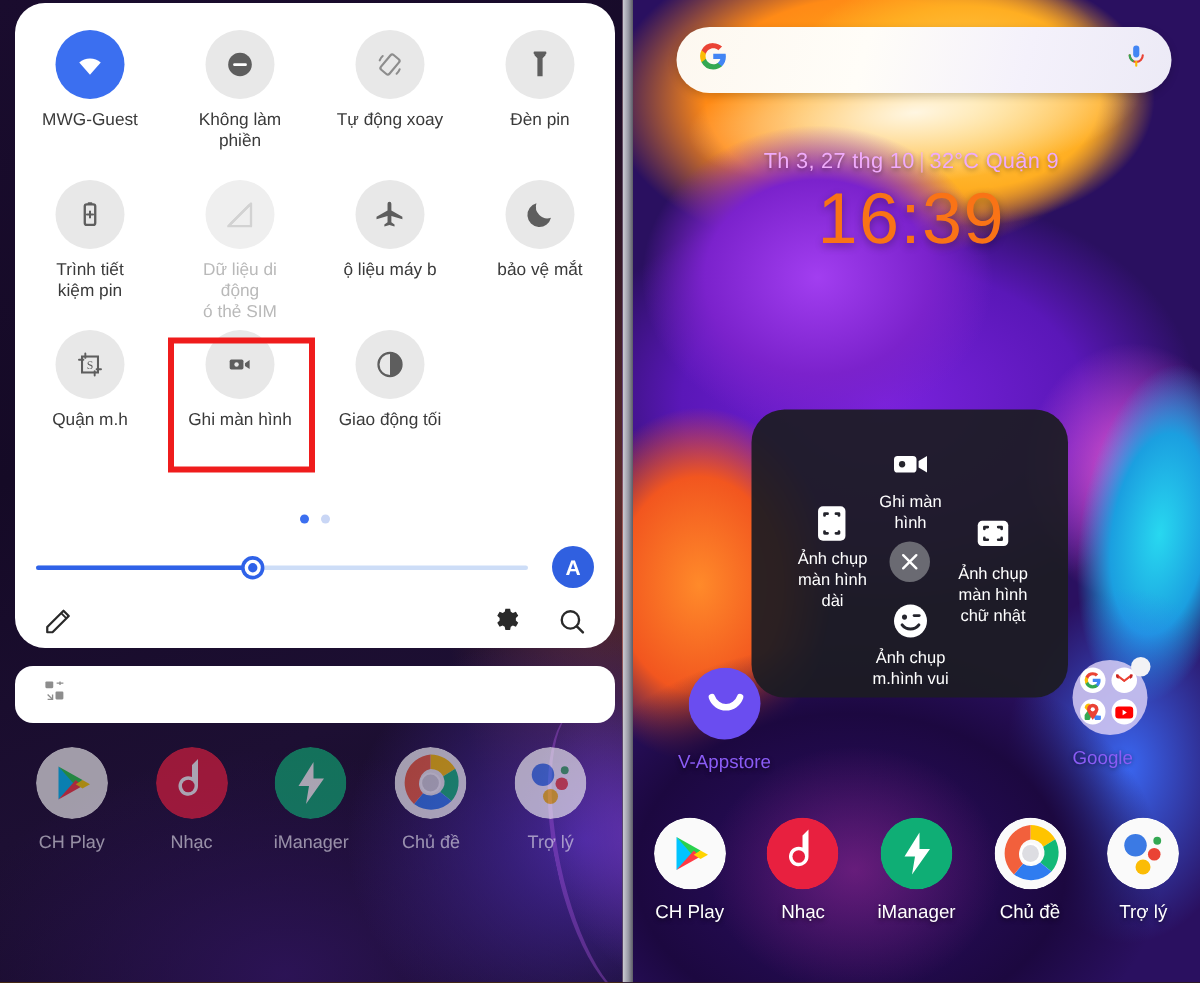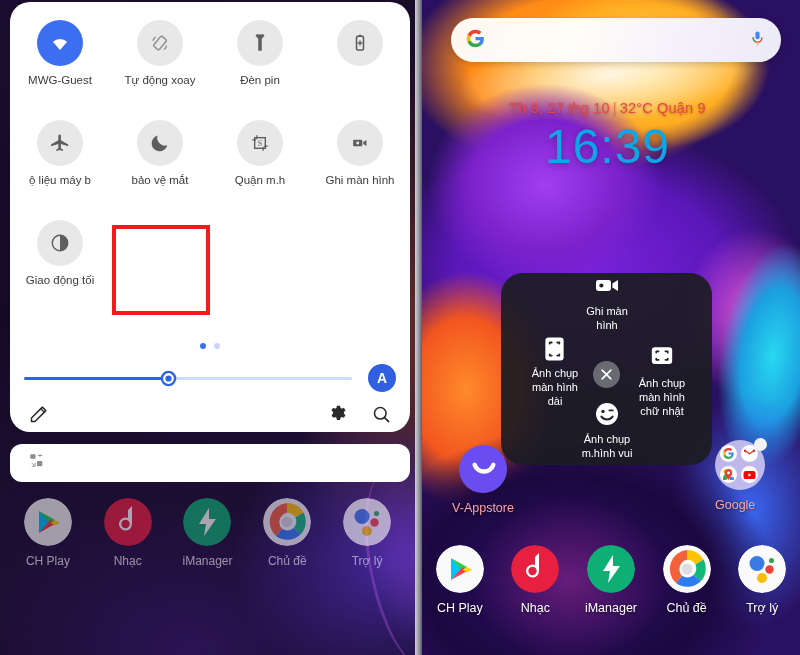--- a/index.html
+++ b/index.html
@@ -208,60 +208,60 @@
     box-shadow: 0 2px 6px rgba(0,0,0,.18);
     z-index: 5;
   }
 
   
   #clock-widget {
     position: absolute; left: 0; top: 100px; width: 385px;
     text-align: center; z-index: 5;
   }
   #date-line {
-    font-size: 14.5px; color: #ef4444; letter-spacing: .2px;
+    font-size: 14.5px; color: #f0abfc; letter-spacing: .2px;
     text-shadow: 0 1px 3px rgba(0,0,0,.35);
   }
   #date-line .sep { opacity: .6; margin: 0 3px; }
   #clock-time {
-    font-size: 48px; color: #0ea5e9; font-weight: 300; line-height: 58px;
+    font-size: 48px; color: #f97316; font-weight: 300; line-height: 58px;
     margin-top: 2px; letter-spacing: 1px;
     text-shadow: 0 2px 6px rgba(0,0,0,.3);
   }
 
   
   #ss-popup {
     position: absolute; left: 86px; top: 273px; width: 211px; height: 192px;
     background: rgba(28,28,34,.93);
     border-radius: 22px;
     z-index: 10;
   }
   .ss-opt { position: absolute; display: flex; flex-direction: column; align-items: center; }
   .ss-opt-label {
     color: #ffffff; font-size: 11px; line-height: 14px; text-align: center;
     margin-top: 5px; white-space: pre-line;
   }
-  #ss-opt-record { left: 60px; top: 0; width: 92px; }
+  #ss-opt-record { left: 60px; top: 24px; width: 92px; }
   #ss-opt-long   { left: 12px; top: 62px; width: 84px; }
   #ss-opt-rect   { left: 118px; top: 72px; width: 86px; }
   #ss-opt-fun    { left: 58px; top: 128px; width: 96px; }
   #ss-close {
     position: absolute; left: 92px; top: 88px;
     width: 27px; height: 27px; border-radius: 50%;
     background: #6a6a72;
     display: flex; align-items: center; justify-content: center;
   }
   .ss-ico { width: 26px; height: 26px; }
 
   
   #v-appstore { position: absolute; left: 30px; top: 445px; width: 76px; z-index: 6;
     display: flex; flex-direction: column; align-items: center; }
   #google-folder { position: absolute; left: 300px; top: 440px; width: 76px; z-index: 6;
     display: flex; flex-direction: column; align-items: flex-start; }
-  .home-label { margin-top: 8px; font-size: 12.5px; color: #fca5a5; text-align: center;
+  .home-label { margin-top: 8px; font-size: 12.5px; color: #8b5cf6; text-align: center;
     text-shadow: 0 1px 3px rgba(0,0,0,.5); }
   #right-dock {
     position: absolute; left: 7px; top: 545px; width: 378px;
     display: flex; justify-content: space-around; z-index: 6;
   }
   #right-dock .dock-label { color: #ffffff; text-shadow: 0 1px 3px rgba(0,0,0,.5); font-size: 12.5px; }
 
   .folder-bg {
     width: 50px; height: 50px; border-radius: 50%;
     background: rgba(215,205,245,.85);
@@ -288,20 +288,30 @@
         <div class="qs-tile">
           <div class="qs-circle on">
             <svg class="qs-icon" viewBox="0 0 24 24">
                 <path fill="#fff" d="M12 19.5 4.2 10.6a11.6 11.6 0 0 1 15.6 0z"></path>
               </svg>
           </div>
           <div class="qs-label">MWG-Guest</div>
         </div>
 
 
+        <div class="qs-tile">
+          <div class="qs-circle">
+            <svg class="qs-icon" viewBox="0 0 24 24">
+                <circle cx="12" cy="12" r="8.6" fill="#5e5e5e"></circle>
+                <rect x="7" y="11" width="10" height="2.1" rx="1" fill="#fff"></rect>
+              </svg>
+          </div>
+          <div class="qs-label">Không làm
+phiền</div>
+        </div>
 
         <div class="qs-tile">
           <div class="qs-circle">
             <svg class="qs-icon" viewBox="0 0 24 24">
               <rect x="8" y="5" width="8" height="14" rx="1.6" fill="none" stroke="#8d8d8d" stroke-width="1.6" transform="rotate(40 12 12)"></rect>
               <path d="M4.5 9a8 8 0 0 1 2.2-3.2" fill="none" stroke="#8d8d8d" stroke-width="1.5" stroke-linecap="round"></path>
               <path d="M19 15.5a8 8 0 0 1-2.2 3.2" fill="none" stroke="#8d8d8d" stroke-width="1.5" stroke-linecap="round"></path>
             </svg>
           </div>
           <div class="qs-label">Tự động xoay</div>
@@ -318,22 +328,35 @@
         </div>
 
         <div class="qs-tile">
           <div class="qs-circle">
             <svg class="qs-icon" viewBox="0 0 24 24">
               <rect x="8.2" y="4.6" width="7.6" height="15" rx="1.4" fill="none" stroke="#5e5e5e" stroke-width="1.7"></rect>
               <rect x="10.3" y="3" width="3.4" height="1.9" rx=".6" fill="#5e5e5e"></rect>
               <path d="M12 9.8v4.4M9.8 12h4.4" stroke="#5e5e5e" stroke-width="1.5" stroke-linecap="round"></path>
             </svg>
           </div>
-        </div>
-
+          <div class="qs-label">Trình tiết
+kiệm pin</div>
+        </div>
+
+        <div class="qs-tile">
+          <div class="qs-circle dim">
+            <svg class="qs-icon" viewBox="0 0 24 24">
+              <path d="M3.5 20.5 20 4v16.5z" fill="none" stroke="#d2d2d2" stroke-width="1.7" stroke-linejoin="round"></path>
+              <path d="M5 19 19 5" stroke="#d2d2d2" stroke-width="1.8"></path>
+            </svg>
+          </div>
+          <div class="qs-label dim">Dữ liệu di
+động
+ó thẻ SIM</div>
+        </div>
 
         <div class="qs-tile">
           <div class="qs-circle">
             <svg class="qs-icon" viewBox="0 0 24 24">
                 <path fill="#5e5e5e" d="M21 15.5v-1.8l-8-4.7V4.2a1.4 1.4 0 0 0-2.8 0V9l-8 4.7v1.8l8-2.5v4.7l-2.3 1.6v1.4l3.7-1 3.7 1v-1.4L13 17.7V13z"></path>
               </svg>
           </div>
           <div class="qs-label clip">ộ liệu máy b</div>
         </div>
 

